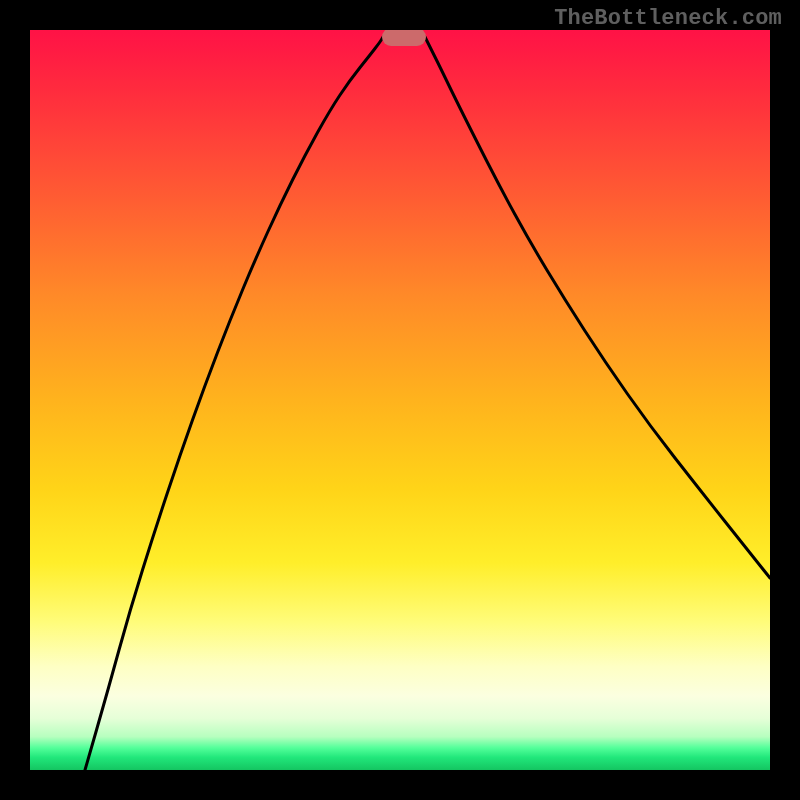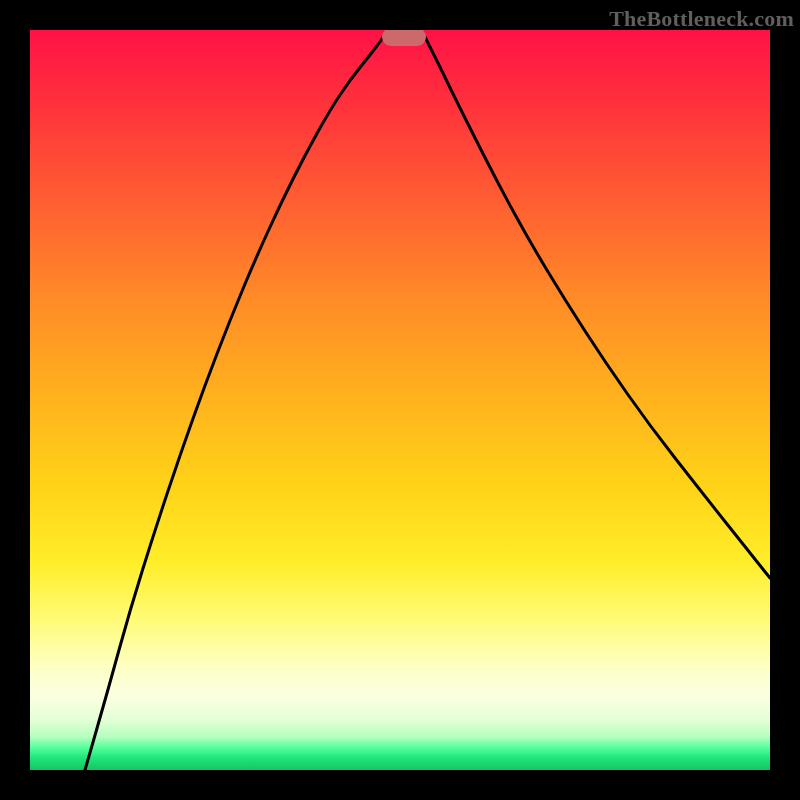--- a/index.html
+++ b/index.html
@@ -6,22 +6,22 @@
   html, body { width: 800px; height: 800px; overflow: hidden; background: #000; }
   .frame {
     position: relative;
     width: 800px;
     height: 800px;
     background: #000;
   }
   .watermark {
     position: absolute;
     top: 6px;
-    right: 6px;
-    font-family: Liberation Serif, serif;
+    right: 18px;
+    font-family: Liberation Mono, monospace;
     font-size: 22px;
     font-weight: 600;
     color: #5f5f5f;
     letter-spacing: 0.2px;
     z-index: 20;
   }
   .plot {
     position: absolute;
     left: 30px;
     top: 30px;

